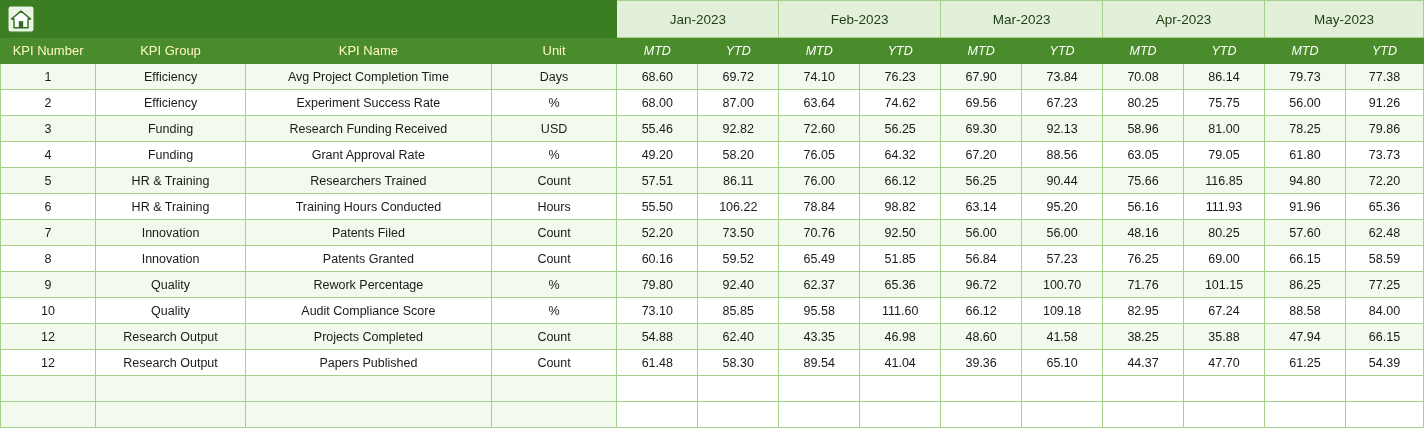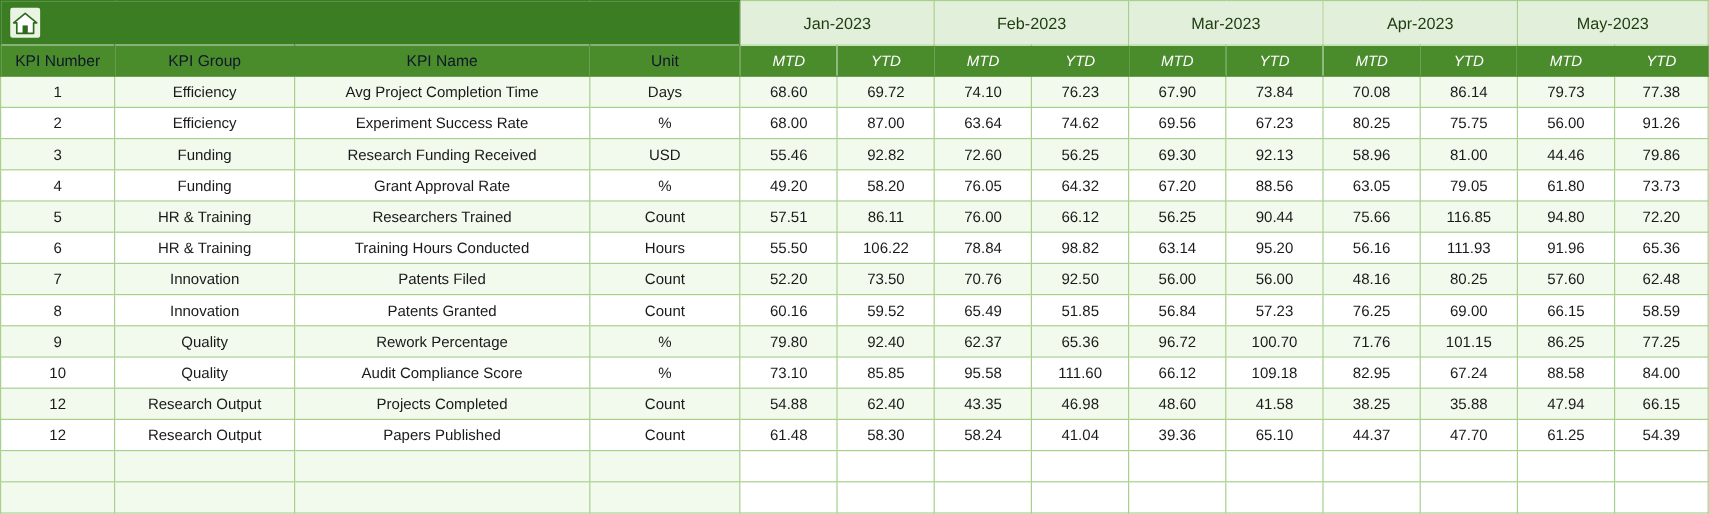--- a/index.html
+++ b/index.html
@@ -56,21 +56,21 @@
     background: #e2efda;
     font-weight: bold;
     font-size: 13.5px;
     color: #1d3d10;
     height: 36px;
     border: 1px solid #a8d08d !important;
   }
   
   .col-head {
     background: #4a8b2c;
-    color: #0f172a;
+    color: #fef9c3;
     font-weight: bold;
     font-size: 13px;
     height: 26px;
     border: 1px solid #4a8b2c !important;
   }
   .sub-head {
     background: #4a8b2c;
     color: #ffffff;
     font-weight: bold;
     font-size: 12.5px;
@@ -181,21 +181,21 @@
           <td class="label">Research Funding Received</td>
           <td class="label">USD</td>
           <td class="num">55.46</td>
           <td class="num">92.82</td>
           <td class="num">72.60</td>
           <td class="num">56.25</td>
           <td class="num">69.30</td>
           <td class="num">92.13</td>
           <td class="num">58.96</td>
           <td class="num">81.00</td>
-          <td class="num">44.46</td>
+          <td class="num">78.25</td>
           <td class="num">79.86</td>
         </tr>
         <tr class="row-even">
           <td class="label">4</td>
           <td class="label">Funding</td>
           <td class="label">Grant Approval Rate</td>
           <td class="label">%</td>
           <td class="num">49.20</td>
           <td class="num">58.20</td>
           <td class="num">76.05</td>
@@ -319,21 +319,21 @@
           <td class="num">47.94</td>
           <td class="num">66.15</td>
         </tr>
         <tr class="row-even">
           <td class="label">12</td>
           <td class="label">Research Output</td>
           <td class="label">Papers Published</td>
           <td class="label">Count</td>
           <td class="num">61.48</td>
           <td class="num">58.30</td>
-          <td class="num">58.24</td>
+          <td class="num">89.54</td>
           <td class="num">41.04</td>
           <td class="num">39.36</td>
           <td class="num">65.10</td>
           <td class="num">44.37</td>
           <td class="num">47.70</td>
           <td class="num">61.25</td>
           <td class="num">54.39</td>
         </tr>
         <tr class="blank">
           <td></td>

